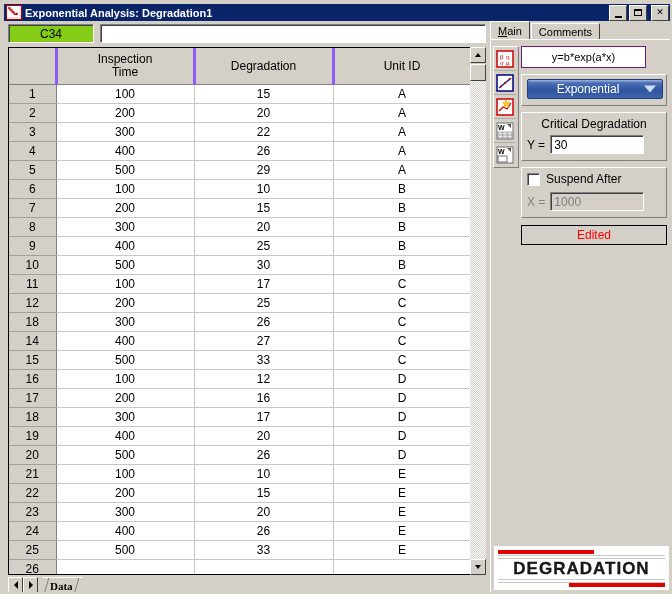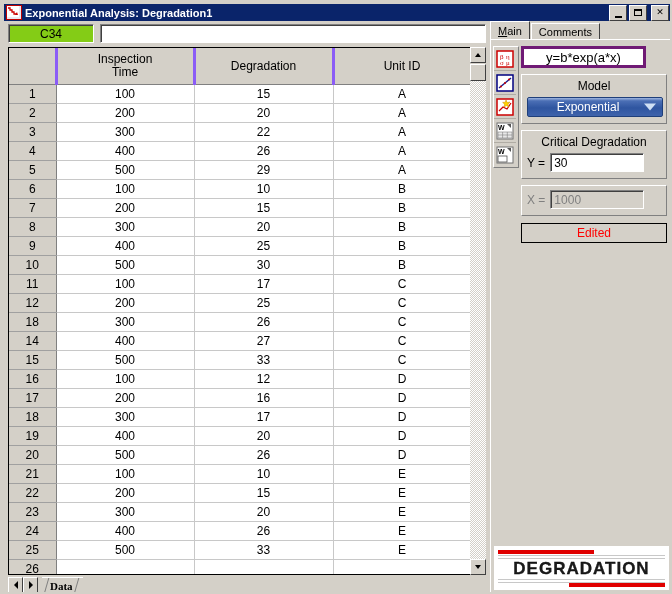--- a/index.html
+++ b/index.html
@@ -216,23 +216,23 @@
     display:flex;align-items:center;justify-content:center;
     border-bottom:1px solid #b0aca4;
     position:relative;box-sizing:border-box;
   }
   .tbtn:last-child{border-bottom:none;}
   .tbtn svg{display:block;}
 
   .fieldcol{position:absolute;left:30px;top:6px;width:146px;}
   .formula-model{
     width:125px;height:22px;background:#ffffff;
-    border:3px solid #701a75;box-sizing:border-box;
+    border:1px solid #701a75;box-sizing:border-box;
     display:flex;align-items:center;justify-content:center;
-    font-size:13px;color:#000;
+    font-size:11px;color:#000;
   }
   .group{
     margin-top:6px;width:146px;background:#d4d0c8;
     border-top:1px solid #ffffff;border-left:1px solid #ffffff;
     border-right:1px solid #808080;border-bottom:1px solid #808080;
     box-sizing:border-box;padding:4px 5px 6px 5px;
   }
   .grouplabel{
     text-align:center;font-size:12px;color:#000;margin-bottom:4px;
   }
@@ -593,36 +593,39 @@
             <rect x="2" y="10" width="9" height="6" fill="#ffffff" stroke="#505050" stroke-width="0.8"></rect>
           </svg>
         </div>
       </div>
 
       <div class="fieldcol">
 
         <div class="formula-model">y=b*exp(a*x)</div>
 
         <div class="group">
-          <div class="grouplabel">Model</div>
           <div class="combo">
             <div class="cval">Exponential</div>
             <div class="carrow"></div>
           </div>
         </div>
 
         <div class="group">
           <div class="grouplabel">Critical Degradation</div>
           <div class="row-field">
             <span class="eqlabel">Y =</span>
             <div class="textfield">30</div>
           </div>
         </div>
 
         <div class="group">
+          <div class="chkrow">
+            <div class="checkbox"></div>
+            <span class="chklabel">Suspend After</span>
+          </div>
           <div class="row-field">
             <span class="eqlabel dim">X =</span>
             <div class="textfield disabled">1000</div>
           </div>
         </div>
 
         <div class="statusbox">Edited</div>
       </div>
 
       <div class="logo">

